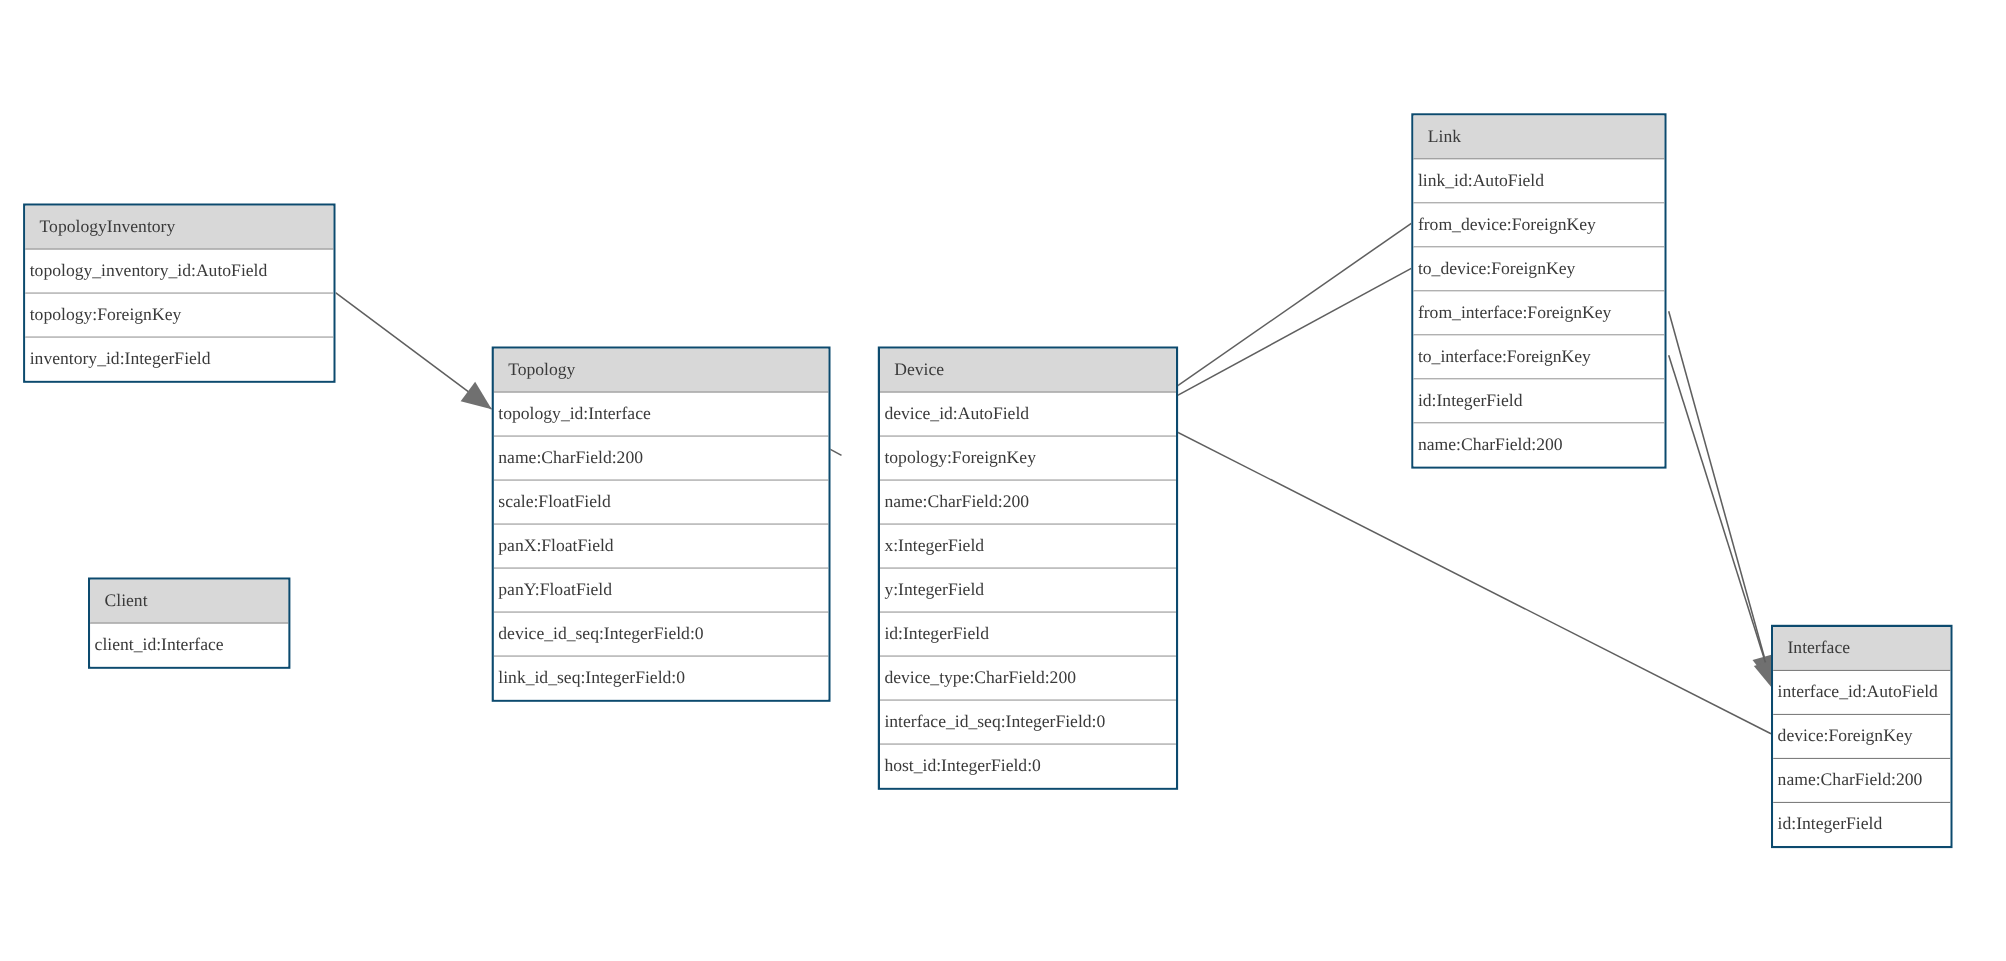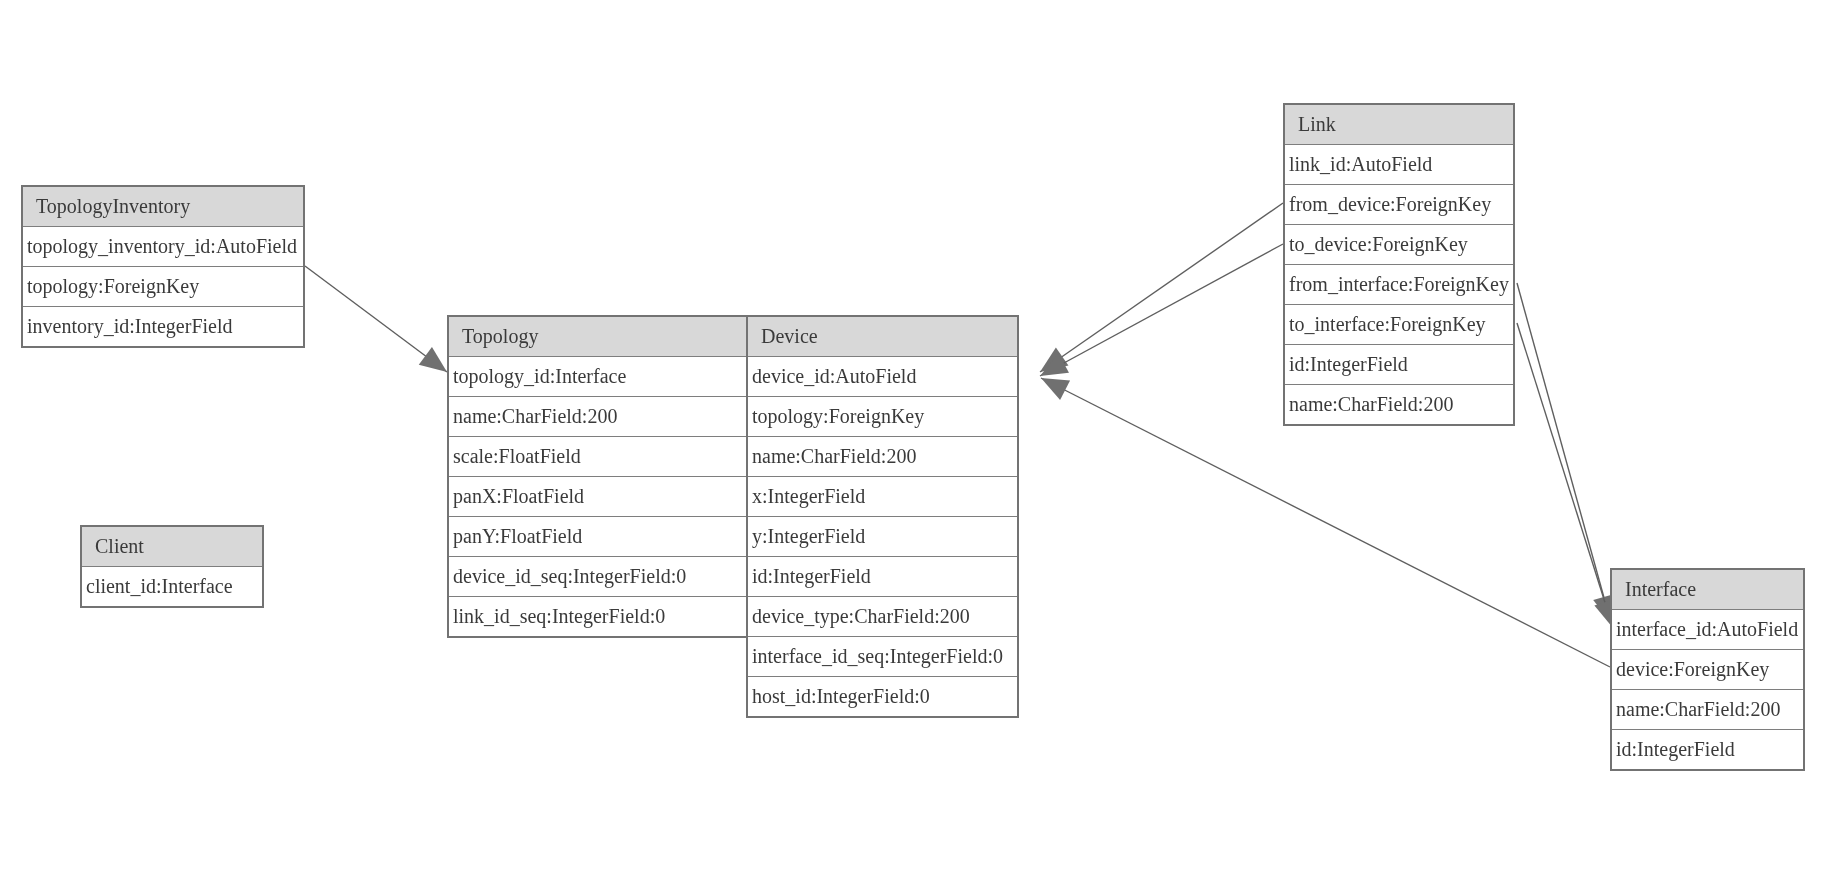--- a/index.html
+++ b/index.html
@@ -12,24 +12,24 @@
     overflow: hidden;
   }
   #wires {
     position: absolute;
     left: 0; top: 0;
     width: 1824px; height: 874px;
   }
   .entity {
     position: absolute;
     background: #ffffff;
-    border: 2px solid #737373;
+    border: 2px solid #0c4a6e;
     box-sizing: border-box;
     color: #3a3a3a;
-    font-size: 20px;
+    font-size: 16px;
   }
   .entity-header {
     background: #d8d8d8;
     height: 39px;
     line-height: 39px;
     padding-left: 13px;
     border-bottom: 1px solid #7e7e7e;
     white-space: nowrap;
     overflow: hidden;
   }
@@ -78,21 +78,21 @@
       <div class="entity-row">scale:FloatField</div>
       <div class="entity-row">panX:FloatField</div>
       <div class="entity-row">panY:FloatField</div>
       <div class="entity-row">device_id_seq:IntegerField:0</div>
       <div class="entity-row">link_id_seq:IntegerField:0</div>
     </div>
     <div class="entity" style="left: 80px; top: 525px; width: 184px;">
       <div class="entity-header">Client</div>
       <div class="entity-row">client_id:Interface</div>
     </div>
-    <div class="entity" style="left: 746px; top: 315px; width: 273px;">
+    <div class="entity" style="left: 798px; top: 315px; width: 273px;">
       <div class="entity-header">Device</div>
       <div class="entity-row">device_id:AutoField</div>
       <div class="entity-row">topology:ForeignKey</div>
       <div class="entity-row">name:CharField:200</div>
       <div class="entity-row">x:IntegerField</div>
       <div class="entity-row">y:IntegerField</div>
       <div class="entity-row">id:IntegerField</div>
       <div class="entity-row">device_type:CharField:200</div>
       <div class="entity-row">interface_id_seq:IntegerField:0</div>
       <div class="entity-row">host_id:IntegerField:0</div>
@@ -100,20 +100,20 @@
     <div class="entity" style="left: 1283px; top: 103px; width: 232px;">
       <div class="entity-header">Link</div>
       <div class="entity-row">link_id:AutoField</div>
       <div class="entity-row">from_device:ForeignKey</div>
       <div class="entity-row">to_device:ForeignKey</div>
       <div class="entity-row">from_interface:ForeignKey</div>
       <div class="entity-row">to_interface:ForeignKey</div>
       <div class="entity-row">id:IntegerField</div>
       <div class="entity-row">name:CharField:200</div>
     </div>
-    <div class="entity" style="left: 1610px; top: 568px; width: 195px;">
+    <div class="entity" style="left: 1610px; top: 568px; width: 165px;">
       <div class="entity-header">Interface</div>
       <div class="entity-row">interface_id:AutoField</div>
       <div class="entity-row">device:ForeignKey</div>
       <div class="entity-row">name:CharField:200</div>
       <div class="entity-row">id:IntegerField</div>
     </div>
   </div>
 
 </body></html>

